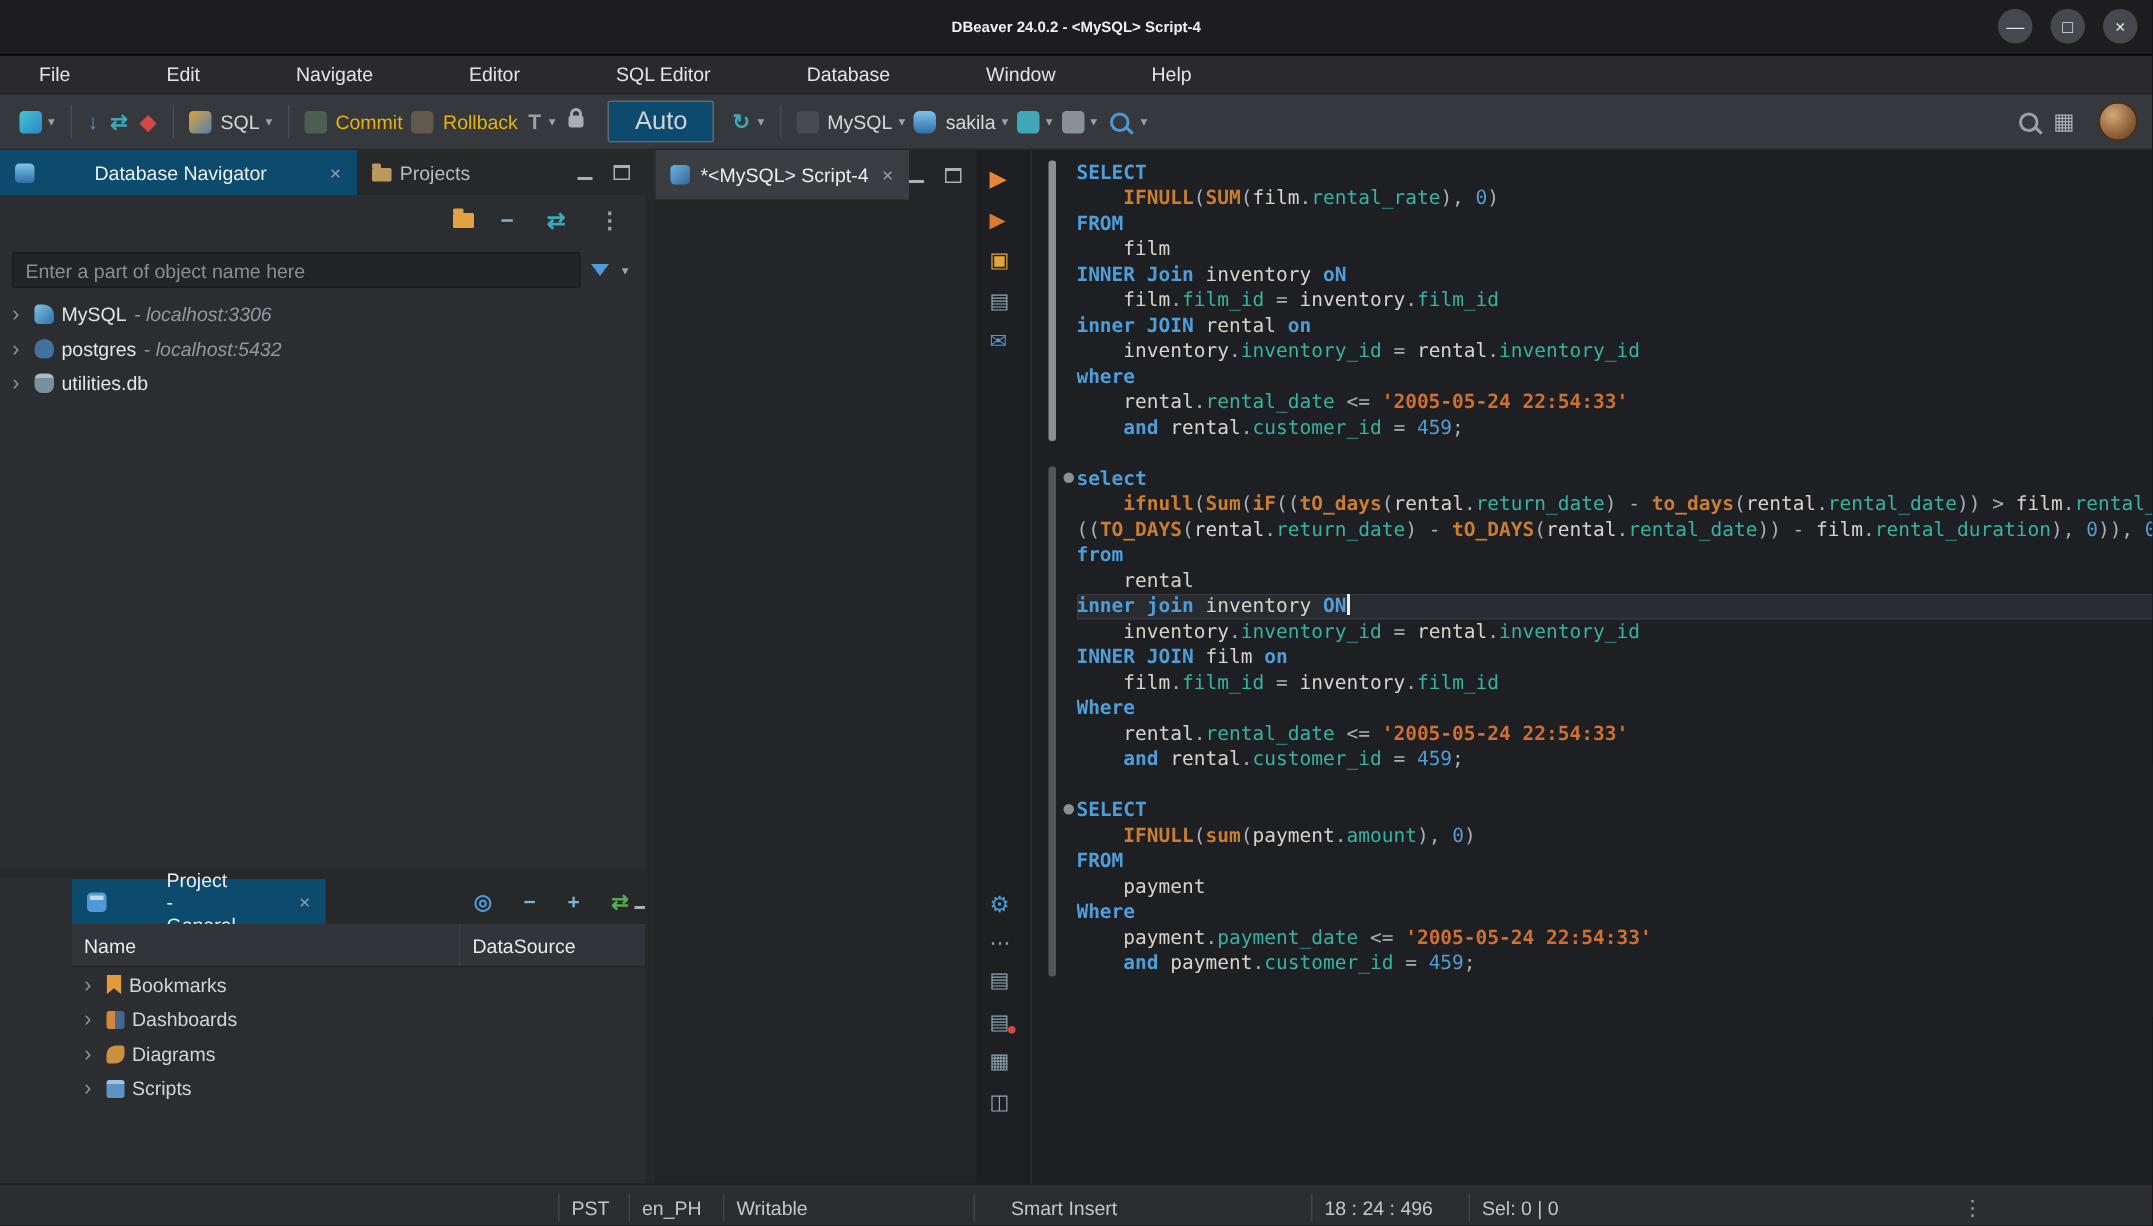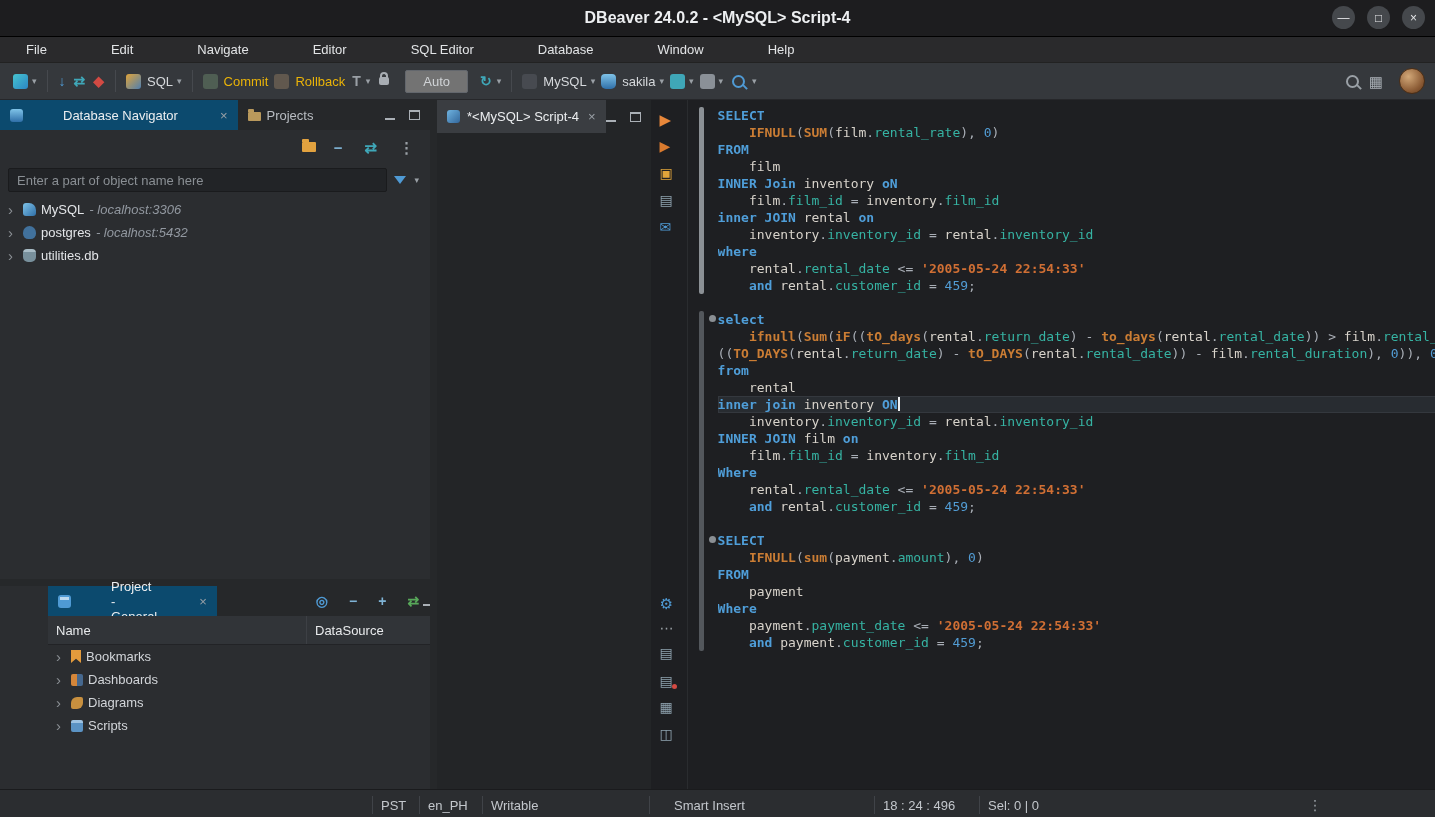--- a/index.html
+++ b/index.html
@@ -1,21 +1,21 @@
 <!DOCTYPE html>
 <html style="--accent: #4f9ad4; --keyword: #4f9ed9; --function: #cb7d34; --identifier: #d8d3cb; --column: #36b3a3; --string: #d06f34; --number: #529cd4; --plain: #a9aeb6;"><head>
 <meta charset="utf-8">
 <style>
   html,body{margin:0;padding:0;background:#0d0d0e;}
   .app{position:relative;width:1435px;height:817px;background:#1e1f22;overflow:hidden;
        font-family:"Liberation Sans",sans-serif;color:#cfd2d6;font-size:13px;cursor:default;}
 
   
   .titlebar{height:36px;background:#1d1d1f;display:flex;align-items:center;justify-content:center;position:relative;border-bottom:1px solid #000;}
-  .title{font-weight:bold;font-size:16px;color:#edeff1;}
+  .title{font-weight:bold;font-size:10px;color:#edeff1;}
   .win-controls{position:absolute;right:10px;top:6px;display:flex;gap:12px;}
   .win-btn{width:23px;height:23px;border-radius:50%;background:#45484c;color:#e4e5e7;display:flex;align-items:center;justify-content:center;font-size:12px;line-height:1;cursor:pointer;}
 
   
   .menubar{height:25px;background:#2a2a2c;display:flex;align-items:center;padding-left:16px;border-bottom:1px solid #222;gap:44px;}
   .menu-item{padding:0 10px;color:#e2e4e6;cursor:pointer;line-height:25px;}
 
   
   .toolbar{height:36px;background:#35383c;display:flex;align-items:center;padding:0 10px;border-bottom:1px solid #26272a;}
   .tb-sep{width:1px;height:22px;background:#46494e;margin:0 7px;flex:none;}
@@ -28,21 +28,21 @@
   .c-db{background:linear-gradient(180deg,#7fc3e8,#2f6fa8);border-radius:4px 4px 5px 5px;}
   .c-dim{background:#565a60;opacity:.55;}
   .c-net{background:#3fa7b8;}
   .c-print{background:#8a9097;}
   .gicon{font-size:14px;font-weight:bold;margin:0 4px;cursor:pointer;line-height:1;}
   .g-blue{color:#4f9ad4;} .g-teal{color:#3fa7b8;} .g-red{color:#d24a43;}
   .g-gray{color:#9aa0a6;} .g-gray2{color:#aab0b6;font-weight:normal;font-size:15px;}
   .chev{color:#9aa0a6;font-size:9px;margin:0 3px 0 1px;cursor:pointer;}
   .tb-label{margin:0 3px;color:#d6d9dc;cursor:pointer;}
   .muted{color:#eab308;}
-  .auto-btn{border:1px solid #63676d;background:#737373;color:#d0d3d6;font-size:13px;
+  .auto-btn{border:1px solid #63676d;background:#0c4a6e;color:#d0d3d6;font-size:17px;
             font-family:"Liberation Sans",sans-serif;padding:3px 17px;margin:0 8px;border-radius:2px;cursor:pointer;}
   .lock{width:10px;height:8px;background:#a8adb3;border-radius:2px;position:relative;display:inline-block;margin:0 8px 0 6px;cursor:pointer;}
   .lock::before{content:"";position:absolute;top:-5px;left:1px;width:4px;height:4px;border:2px solid #a8adb3;border-bottom:none;border-radius:4px 4px 0 0;}
   .mag{width:9px;height:9px;border:2px solid #9aa0a6;border-radius:50%;position:relative;display:inline-block;margin:0 6px;cursor:pointer;}
   .mag::after{content:"";position:absolute;width:6px;height:2px;background:#9aa0a6;transform:rotate(45deg);right:-5px;bottom:-2px;}
   .mag-blue{border-color:#4f9ad4;} .mag-blue::after{background:#4f9ad4;}
   .beaver{width:24px;height:24px;border-radius:50%;margin-left:12px;flex:none;cursor:pointer;
           background:radial-gradient(circle at 35% 32%,#d2a878,#8a5a34 65%,#5e3a1e);border:1px solid #4a2e16;}
 
   

